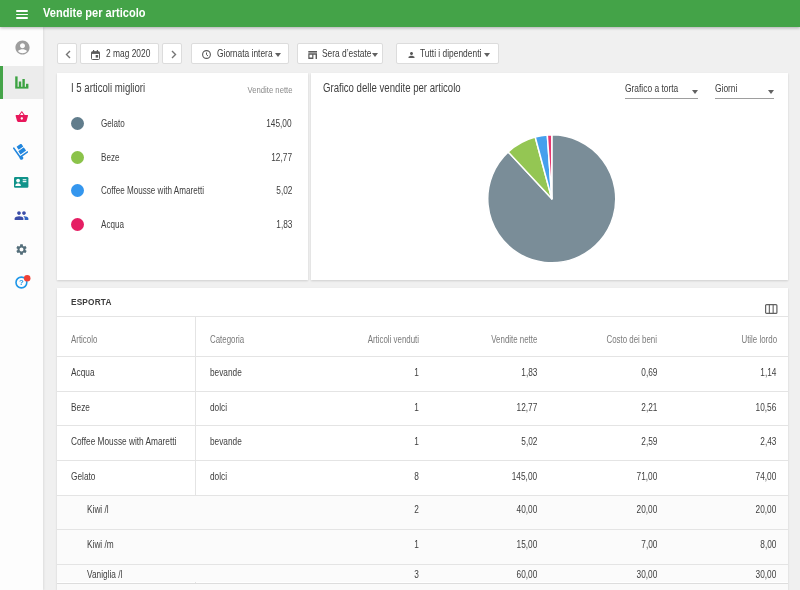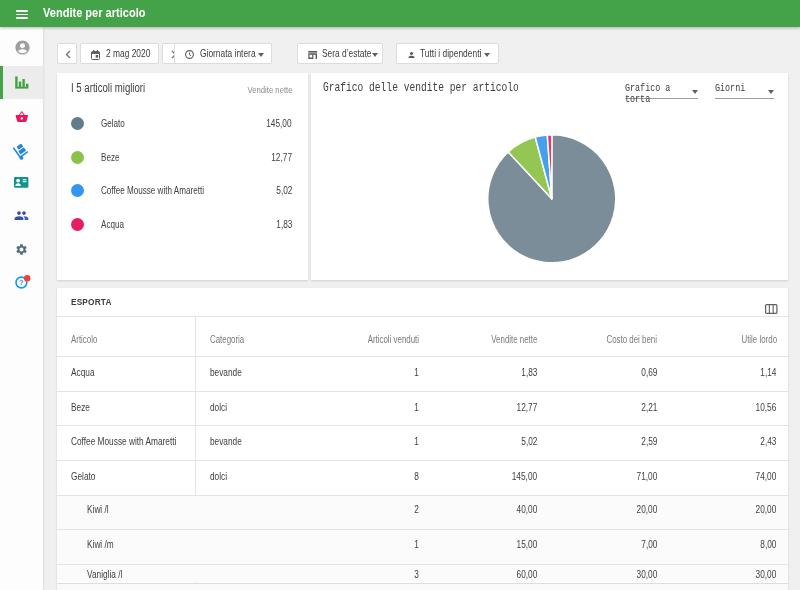--- a/index.html
+++ b/index.html
@@ -18,21 +18,21 @@
 .sbicon { position:absolute; }
 
 .btn { position:absolute; top:43px; height:21px; background:#fff; border:1px solid #DCDCDC;
   border-radius:2px; color:#3C3C3C; font-size:10.5px; }
 .btn .lbl { position:absolute; top:3px; white-space:nowrap; transform:scaleX(0.80); transform-origin:0 50%; }
 .caret { position:absolute; width:0; height:0; border-left:3.5px solid transparent;
   border-right:3.5px solid transparent; border-top:4px solid #616161; }
 
 .card { position:absolute; background:#fff; box-shadow:0 1px 2px rgba(0,0,0,0.14); }
 #card1 { left:57px; top:73px; width:250.5px; height:206.5px; }
-#card2 { left:310.5px; top:73px; width:477px; height:206.5px;font-family:Liberation Mono, monospace; }
+#card2 { left:310.5px; top:73px; width:477px; height:206.5px; }
 #card3 { left:57px; top:288px; width:730.5px; height:302px; }
 .cardtitle { position:absolute; font-size:12px; color:#3F3F3F; transform:scaleX(0.80); transform-origin:0 50%; line-height:1; }
 .smallgray { position:absolute; font-size:9.5px; color:#8A8A8A; transform:scaleX(0.81); transform-origin:100% 50%; line-height:1; }
 
 .dot { position:absolute; width:13px; height:13px; border-radius:50%; }
 .itemlbl { position:absolute; left:43.5px; font-size:10px; color:#414141; transform:scaleX(0.81); transform-origin:0 50%; line-height:1; }
 .itemval { position:absolute; right:15.5px; font-size:10px; color:#414141; text-align:right; transform:scaleX(0.83); transform-origin:100% 50%; line-height:1; }
 
 .sel { position:absolute; top:8px; height:17.75px; border-bottom:1px solid #9E9E9E; font-size:10.5px; color:#3C3C3C; }
 .sel span { transform:scaleX(0.80); transform-origin:0 50%; line-height:1; }
@@ -124,21 +124,21 @@
     <rect x="5.8" y="0" width="1.2" height="2" fill="#5A5A5A"></rect>
     <rect x="4.7" y="5" width="2.4" height="2.6" fill="#5A5A5A"></rect>
   </svg>
   <div class="lbl" style="left:25px">2 mag 2020</div>
 </div>
 <div class="btn" style="left:162px; width:20px;">
   <svg style="position:absolute; left:7.5px; top:6px" width="6" height="9" viewBox="0 0 6 9">
       <path d="M1 1 L4.5 4.5 L1 8" fill="none" stroke="#757575" stroke-width="1.4"></path>
     </svg>
 </div>
-<div class="btn" style="left:174px; width:98px;">
+<div class="btn" style="left:191px; width:98px;">
   <svg style="position:absolute; left:9.5px; top:5.8px" width="9" height="9" viewBox="0 0 9 9">
     <circle cx="4.5" cy="4.5" r="3.9" fill="none" stroke="#5A5A5A" stroke-width="1.1"></circle>
     <path d="M4.5 2.5 L4.5 4.7 L6 6" fill="none" stroke="#5A5A5A" stroke-width="1"></path>
   </svg>
   <div class="lbl" style="left:25px">Giornata intera</div>
   <div class="caret" style="right:7px; top:8.5px"></div>
 </div>
 <div class="btn" style="left:297px; width:86px;">
   <svg style="position:absolute; left:9.5px; top:6.8px" width="9.5" height="8" viewBox="0 0 9.5 8">
     <rect x="0.3" y="0" width="8.9" height="1.6" fill="#5A5A5A"></rect>

